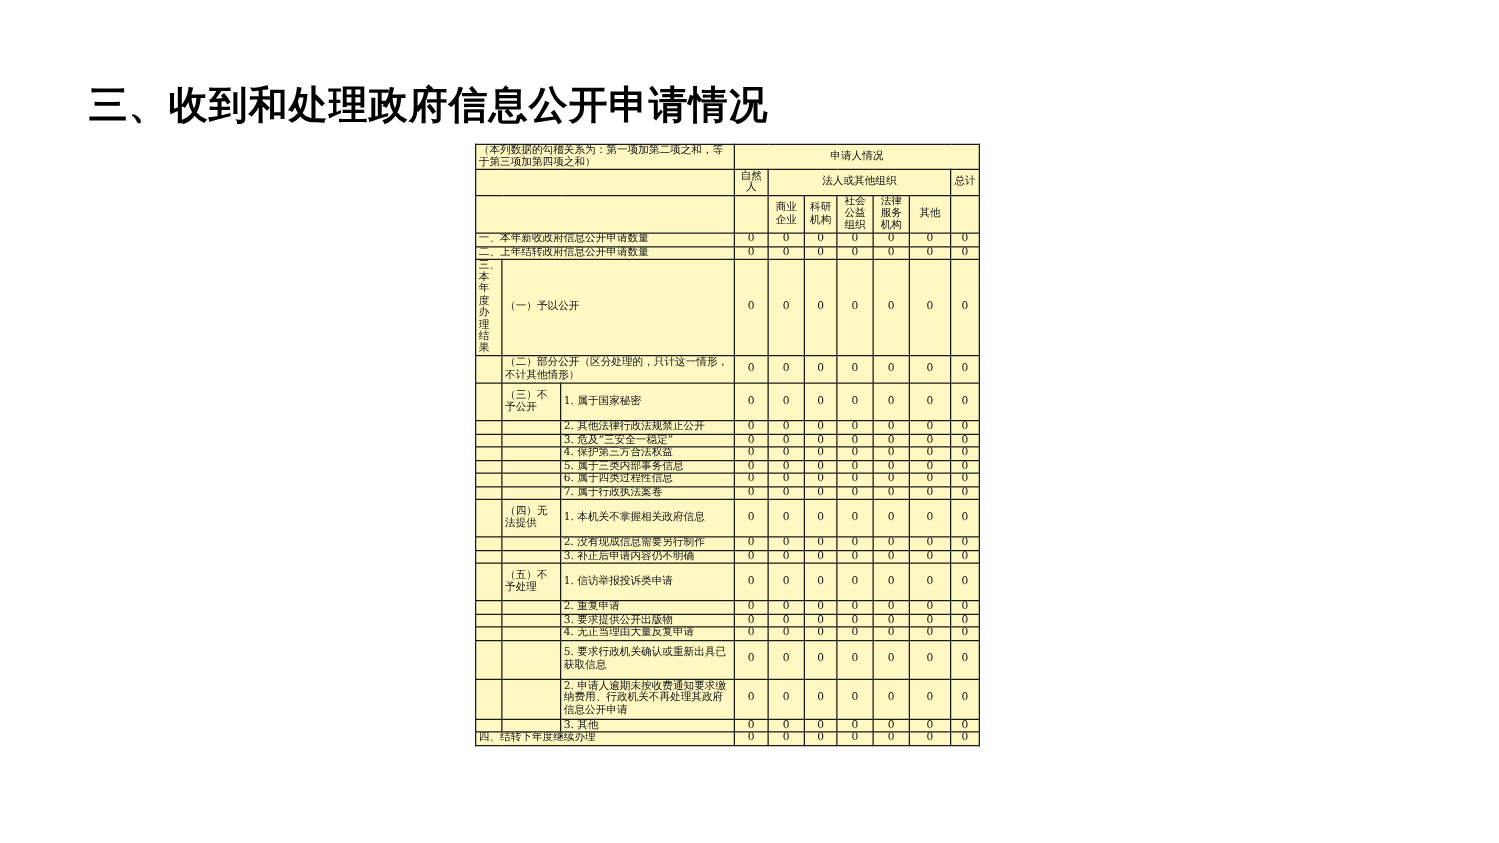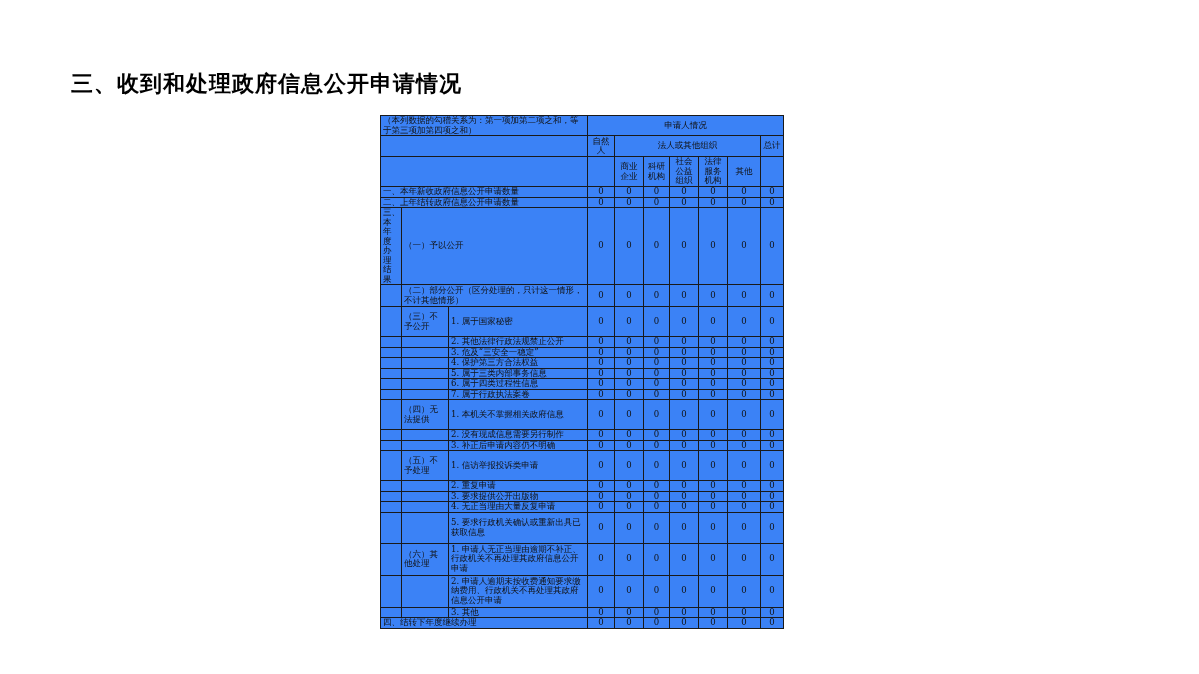--- a/index.html
+++ b/index.html
@@ -5,27 +5,27 @@
   html,body { margin:0; padding:0; }
   body {
     width:1199px; height:674px; background:#ffffff;
     font-family:"DejaVu Serif","Liberation Serif",serif;
     position:relative; overflow:hidden;
   }
   .page { position:absolute; inset:0; background:#fff; }
   .title {
     position:absolute; left:71px; top:66px; margin:0;
     font-family:"Liberation Sans","DejaVu Sans",sans-serif;
-    font-weight:bold; font-size:22px; line-height:36px; color:#000;
+    font-weight:bold; font-size:31px; line-height:36px; color:#000;
     letter-spacing:1px;
   }
   table.report-table {
     position:absolute; left:380px; top:115px;
     border-collapse:collapse; table-layout:fixed;
-    width:404px; background:#3b82f6;
+    width:404px; background:#fef9c3;
   }
   .report-table td, .report-table th {
     border:1px solid #1a1a1a;
     font-size:8.5px; line-height:9.5px; font-weight:normal;
     color:#111; padding:0 2px; vertical-align:middle;
     overflow:hidden; word-break:break-all;
   }
   .hc { text-align:center; }
   .lbl { text-align:left; }
   .sec { text-align:left; vertical-align:middle; padding-right:17px; }
@@ -307,32 +307,20 @@
           <td class="v">0</td>
           <td class="v">0</td>
           <td class="v">0</td>
           <td class="v">0</td>
           <td class="v">0</td>
           <td class="v">0</td>
         </tr>
 
     <tr class="h32">
       <td class="blank"></td>
-      <td class="sec">（六）其他处理</td>
-      <td class="lbl">1. 申请人无正当理由逾期不补正、行政机关不再处理其政府信息公开申请</td>
-    <td class="v">0</td>
-          <td class="v">0</td>
-          <td class="v">0</td>
-          <td class="v">0</td>
-          <td class="v">0</td>
-          <td class="v">0</td>
-          <td class="v">0</td>
-        </tr>
-    <tr class="h32">
-      <td class="blank"></td>
       <td class="blank"></td>
       <td class="lbl">2. 申请人逾期未按收费通知要求缴纳费用、行政机关不再处理其政府信息公开申请</td>
     <td class="v">0</td>
           <td class="v">0</td>
           <td class="v">0</td>
           <td class="v">0</td>
           <td class="v">0</td>
           <td class="v">0</td>
           <td class="v">0</td>
         </tr>

